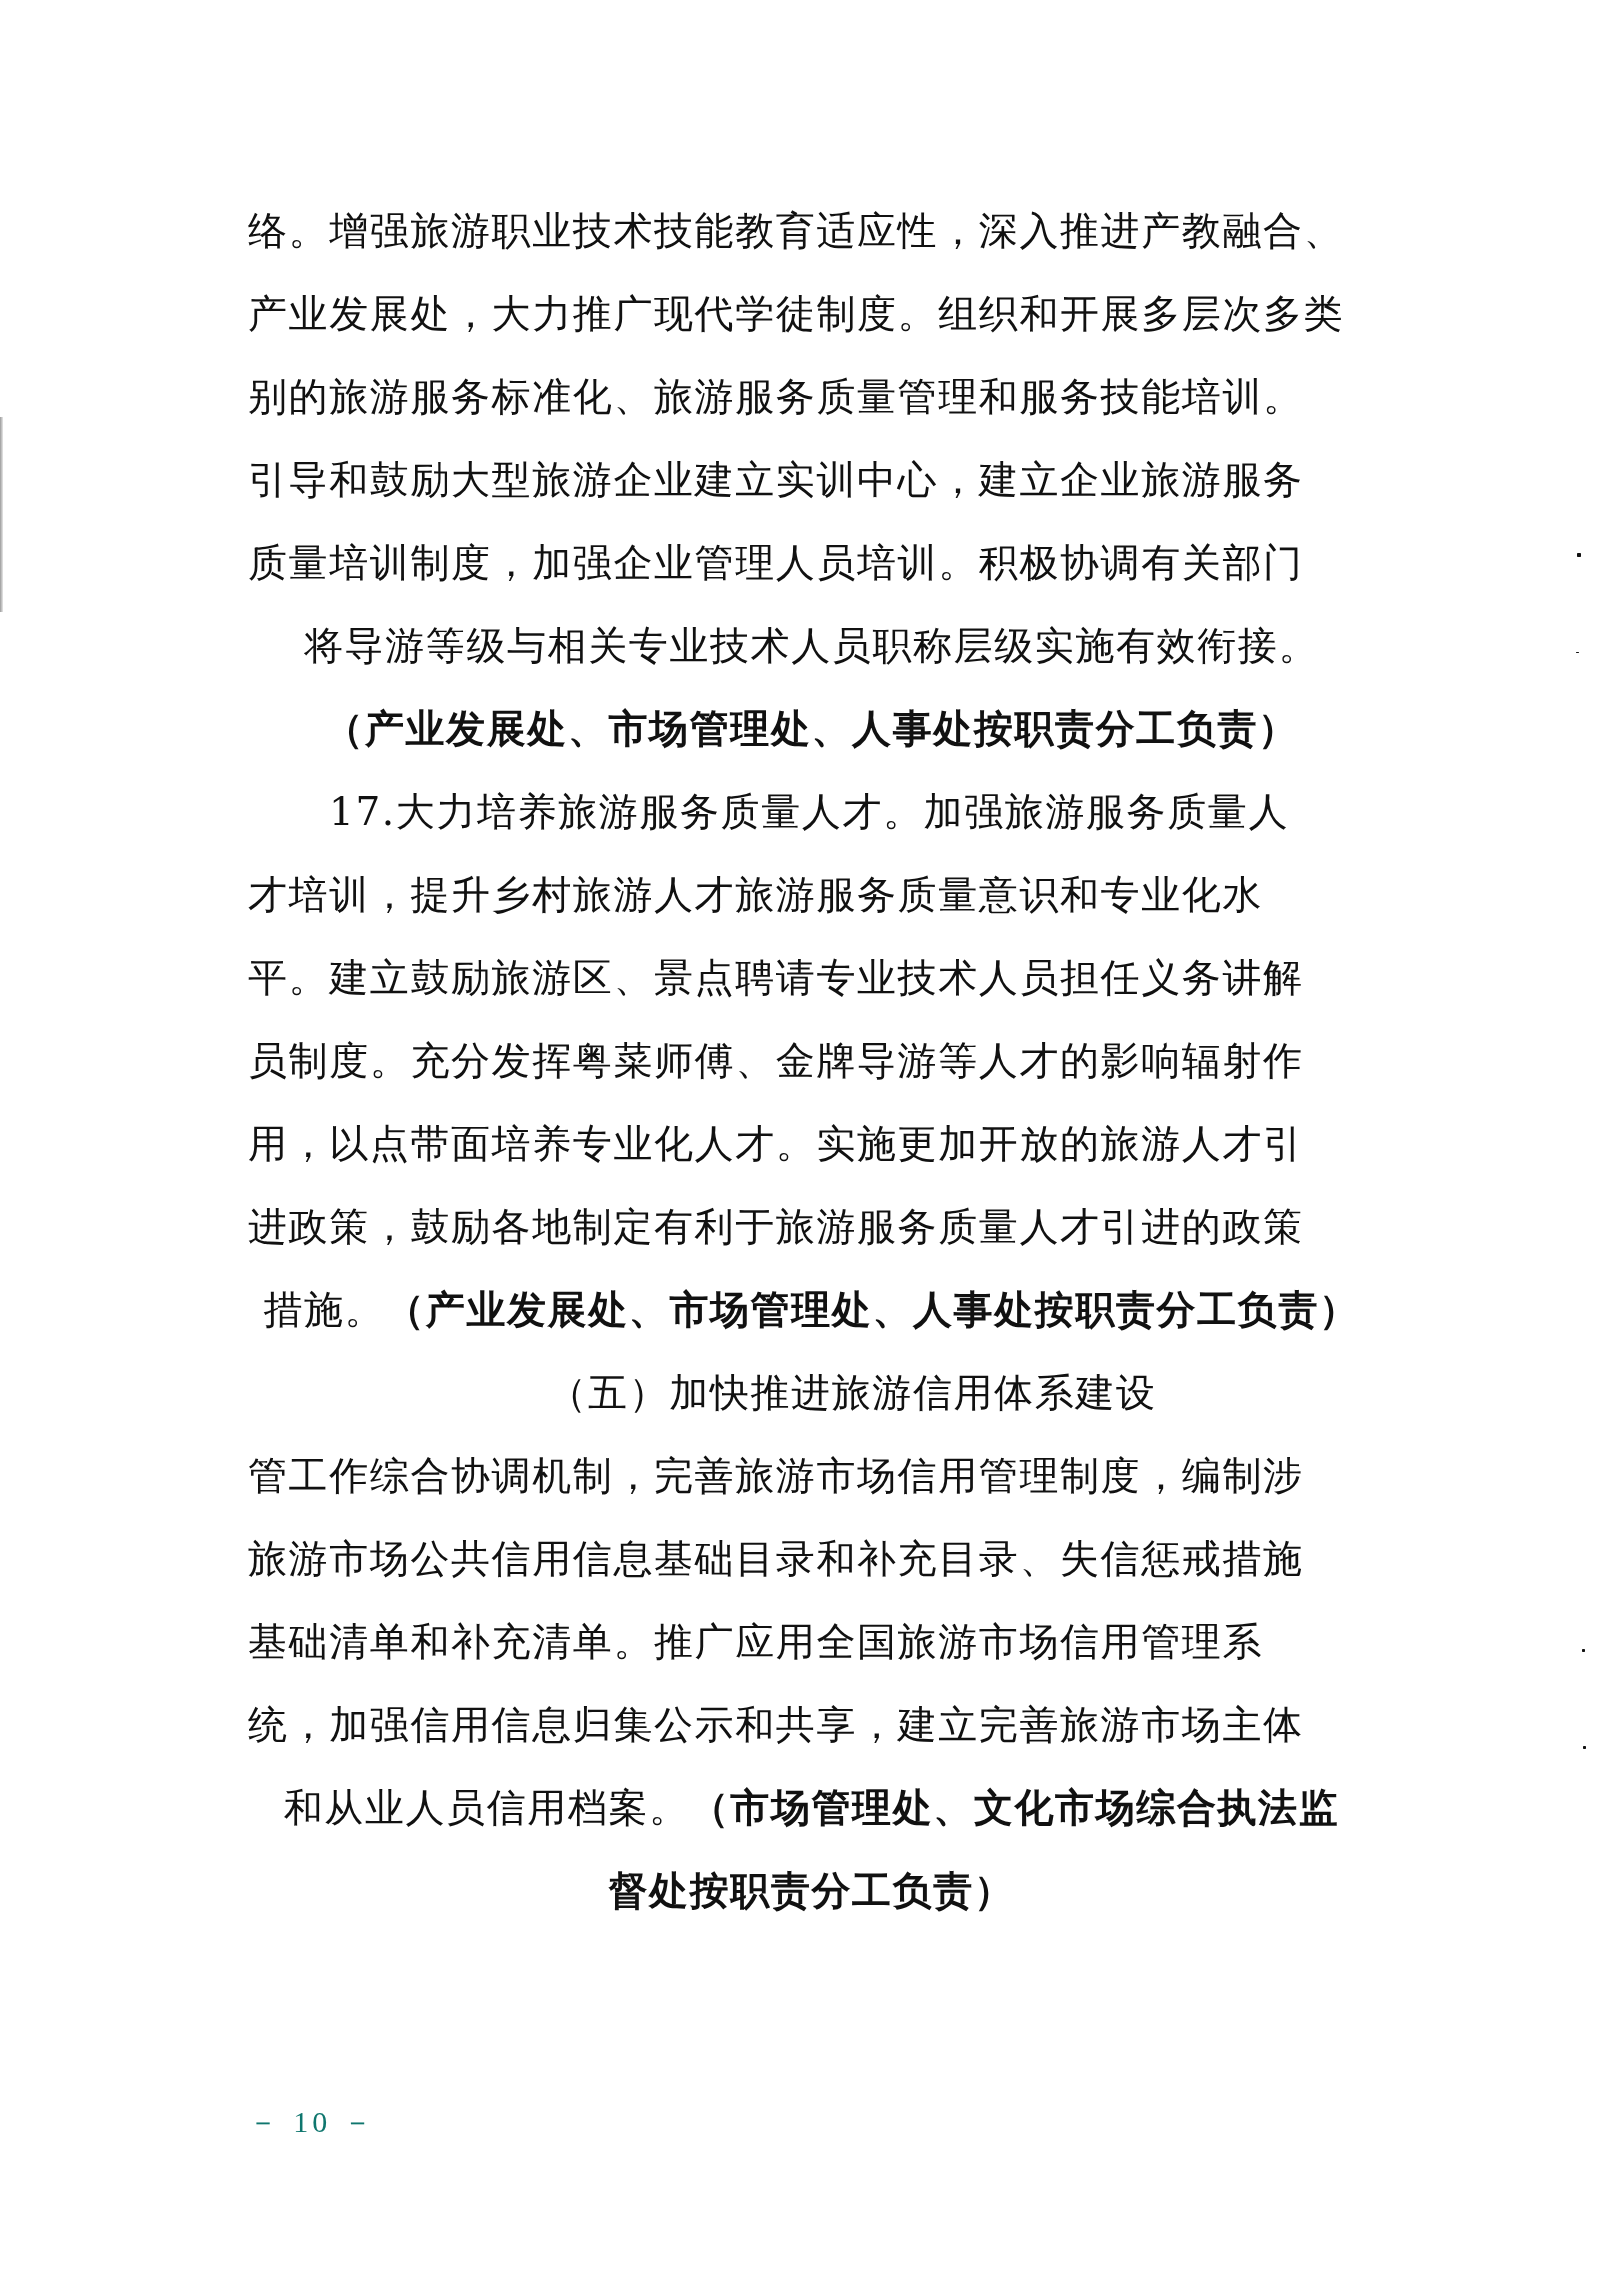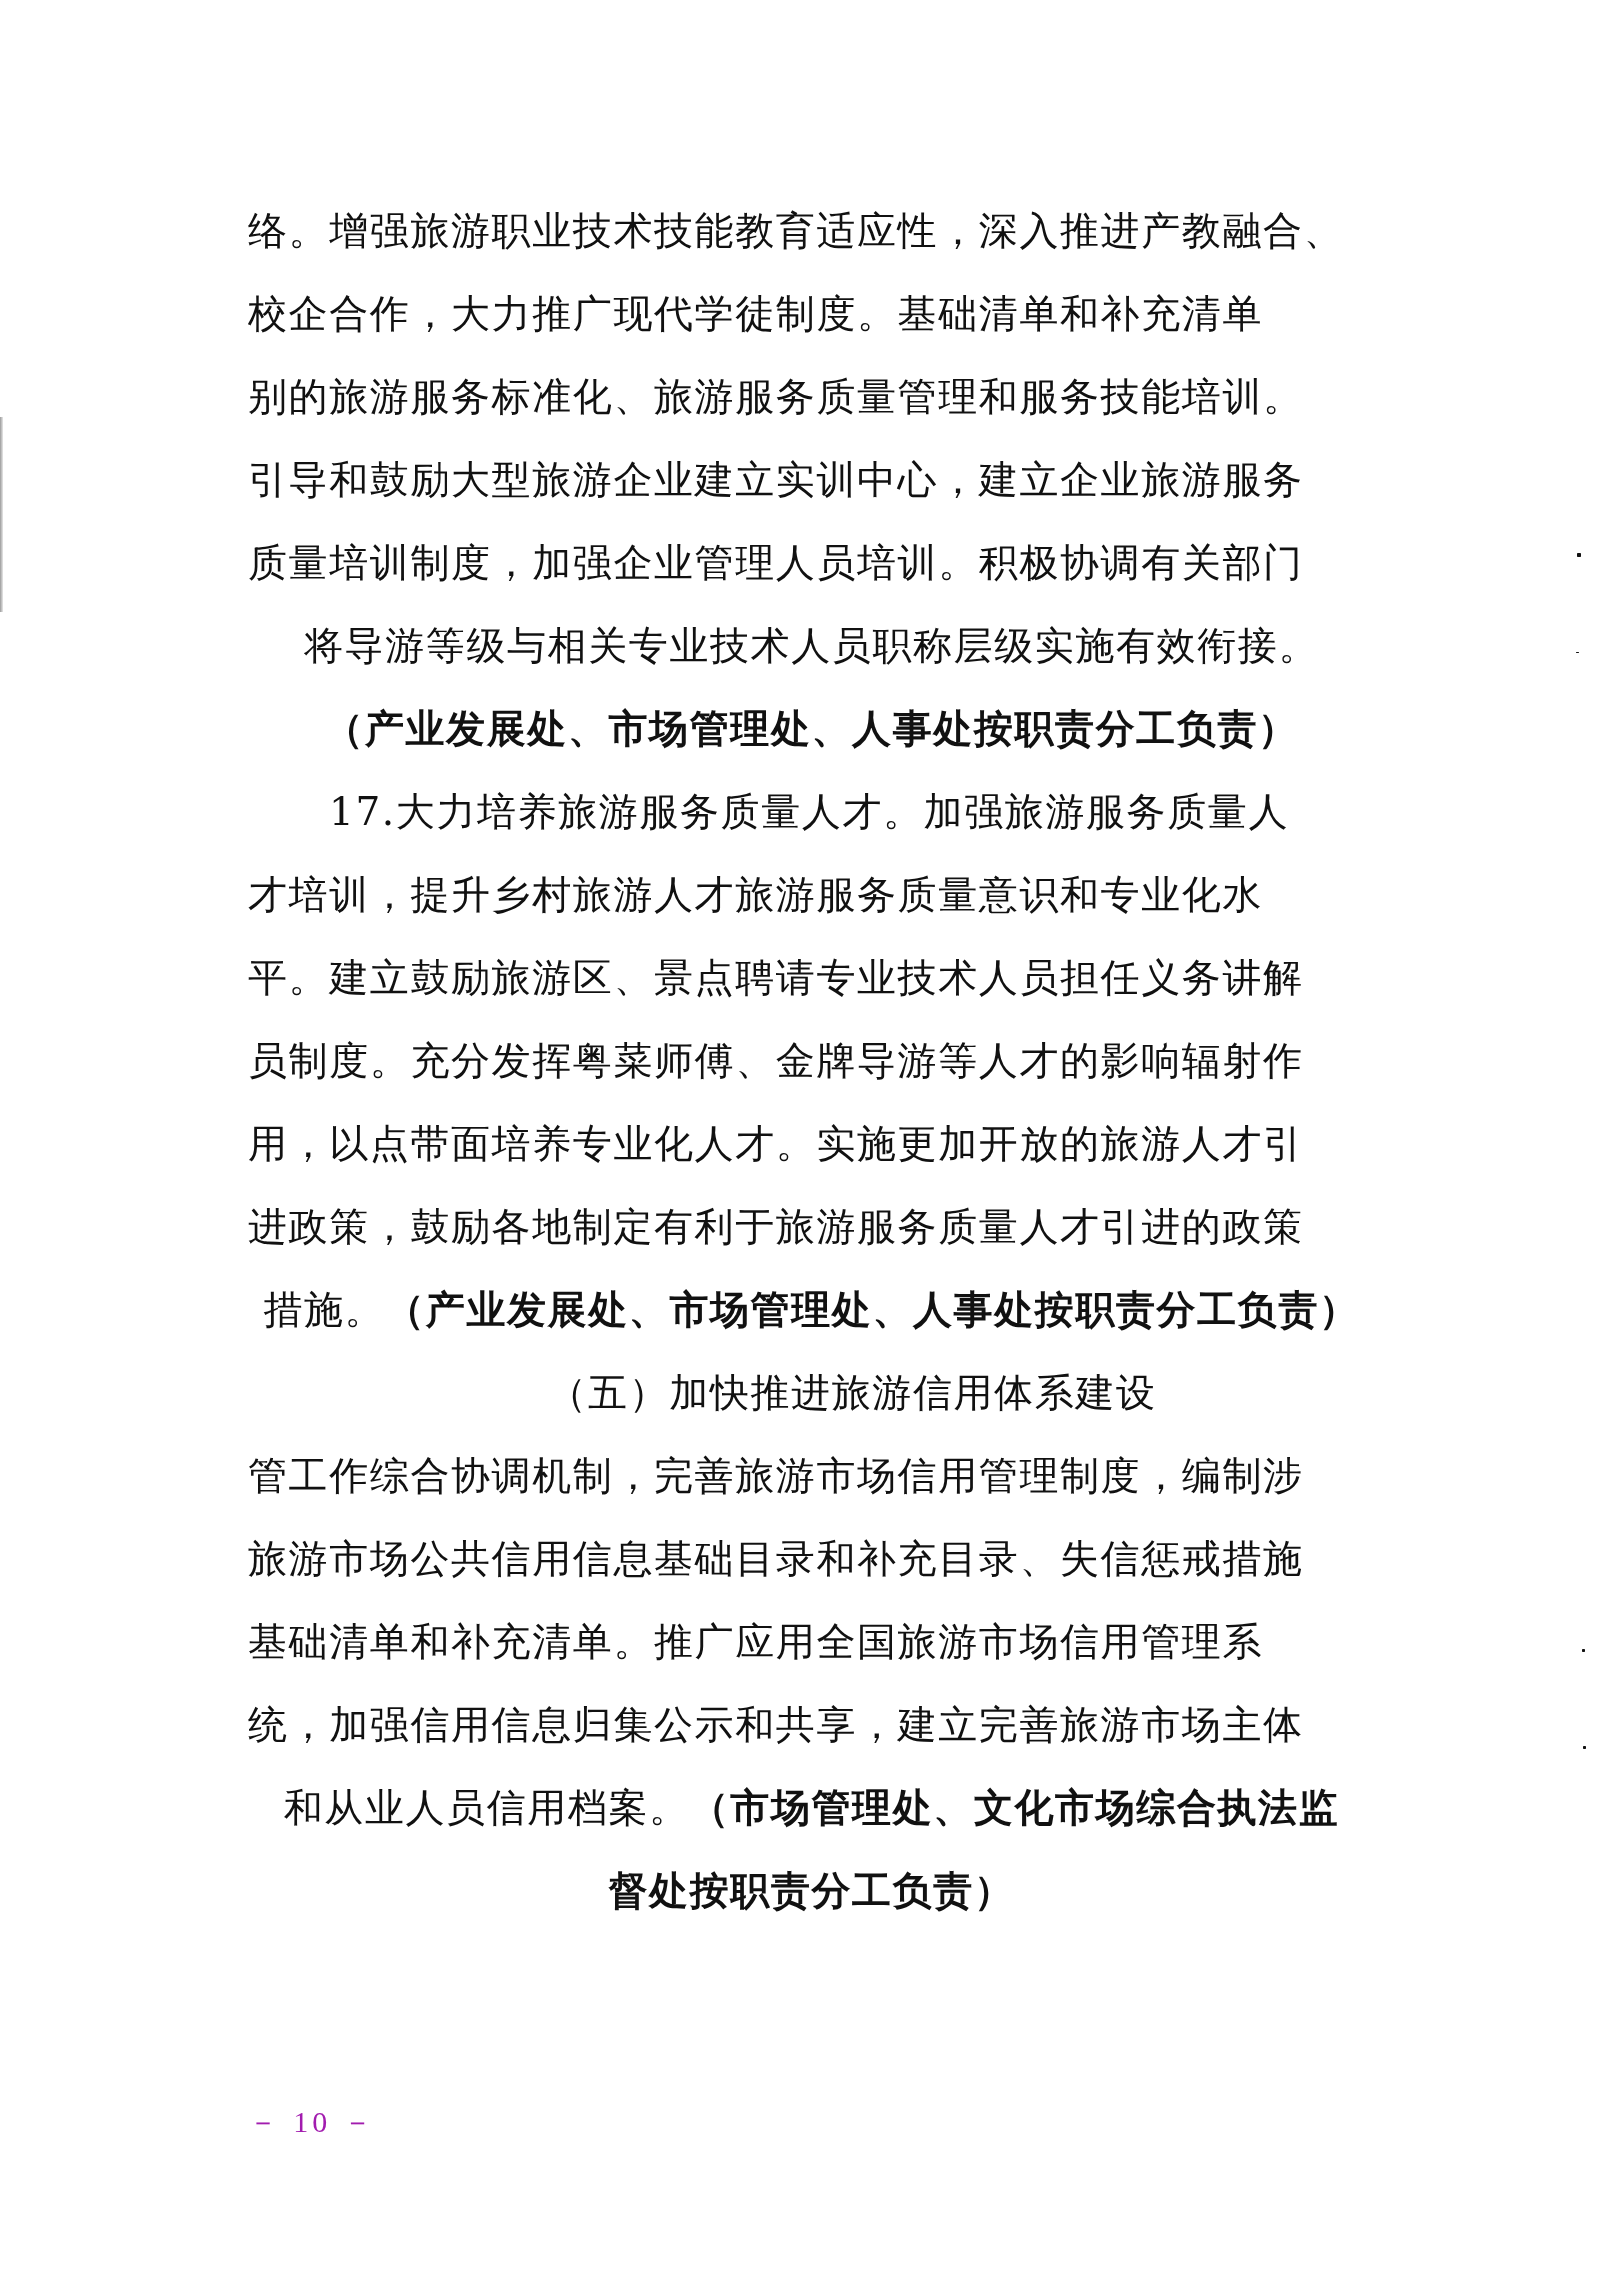--- a/index.html
+++ b/index.html
@@ -63,36 +63,36 @@
       position: absolute;
       background: #111;
       border-radius: 0.7px;
     }
     .page-number {
       position: absolute;
       left: 248px;
       top: 2102px;
       font-size: 30px;
       font-family: "Liberation Serif", "DejaVu Serif", serif;
-      color: #a21caf;
+      color: #0f766e;
       letter-spacing: 3.9px;
     }
   </style>
 </head>
 <body>
 
 <div class="page">
   <div class="left-edge"></div>
 
   <div class="text-block">
     <div class="line">
         <span class="seg">络。增强旅游职业技术技能教育适应性，深入推进产教融合、</span>
       </div>
     <div class="line">
-        <span class="seg">校企合作，大力推广现代学徒制度。基础清单和补充清单</span>
+        <span class="seg">产业发展处，大力推广现代学徒制度。组织和开展多层次多类</span>
       </div>
     <div class="line">
         <span class="seg">别的旅游服务标准化、旅游服务质量管理和服务技能培训。</span>
       </div>
     <div class="line">
         <span class="seg">引导和鼓励大型旅游企业建立实训中心，建立企业旅游服务</span>
       </div>
     <div class="line">
         <span class="seg">质量培训制度，加强企业管理人员培训。积极协调有关部门</span>
       </div>

